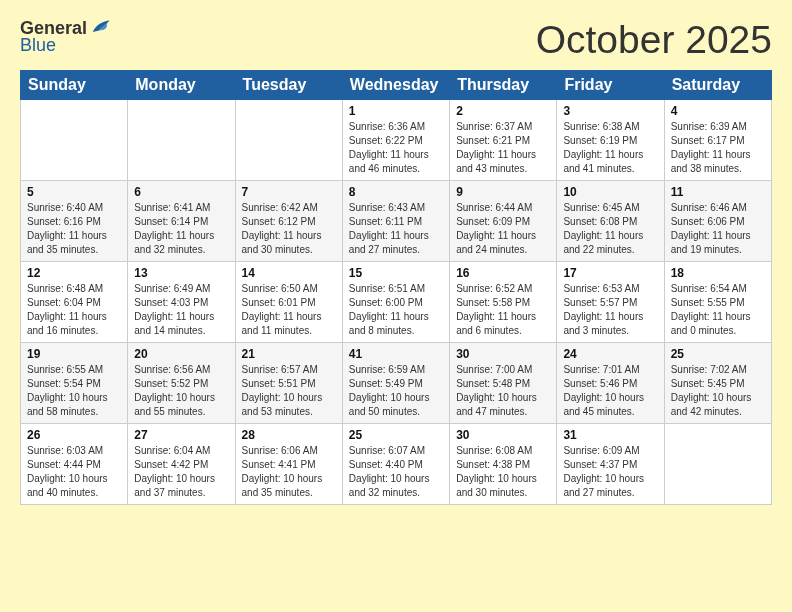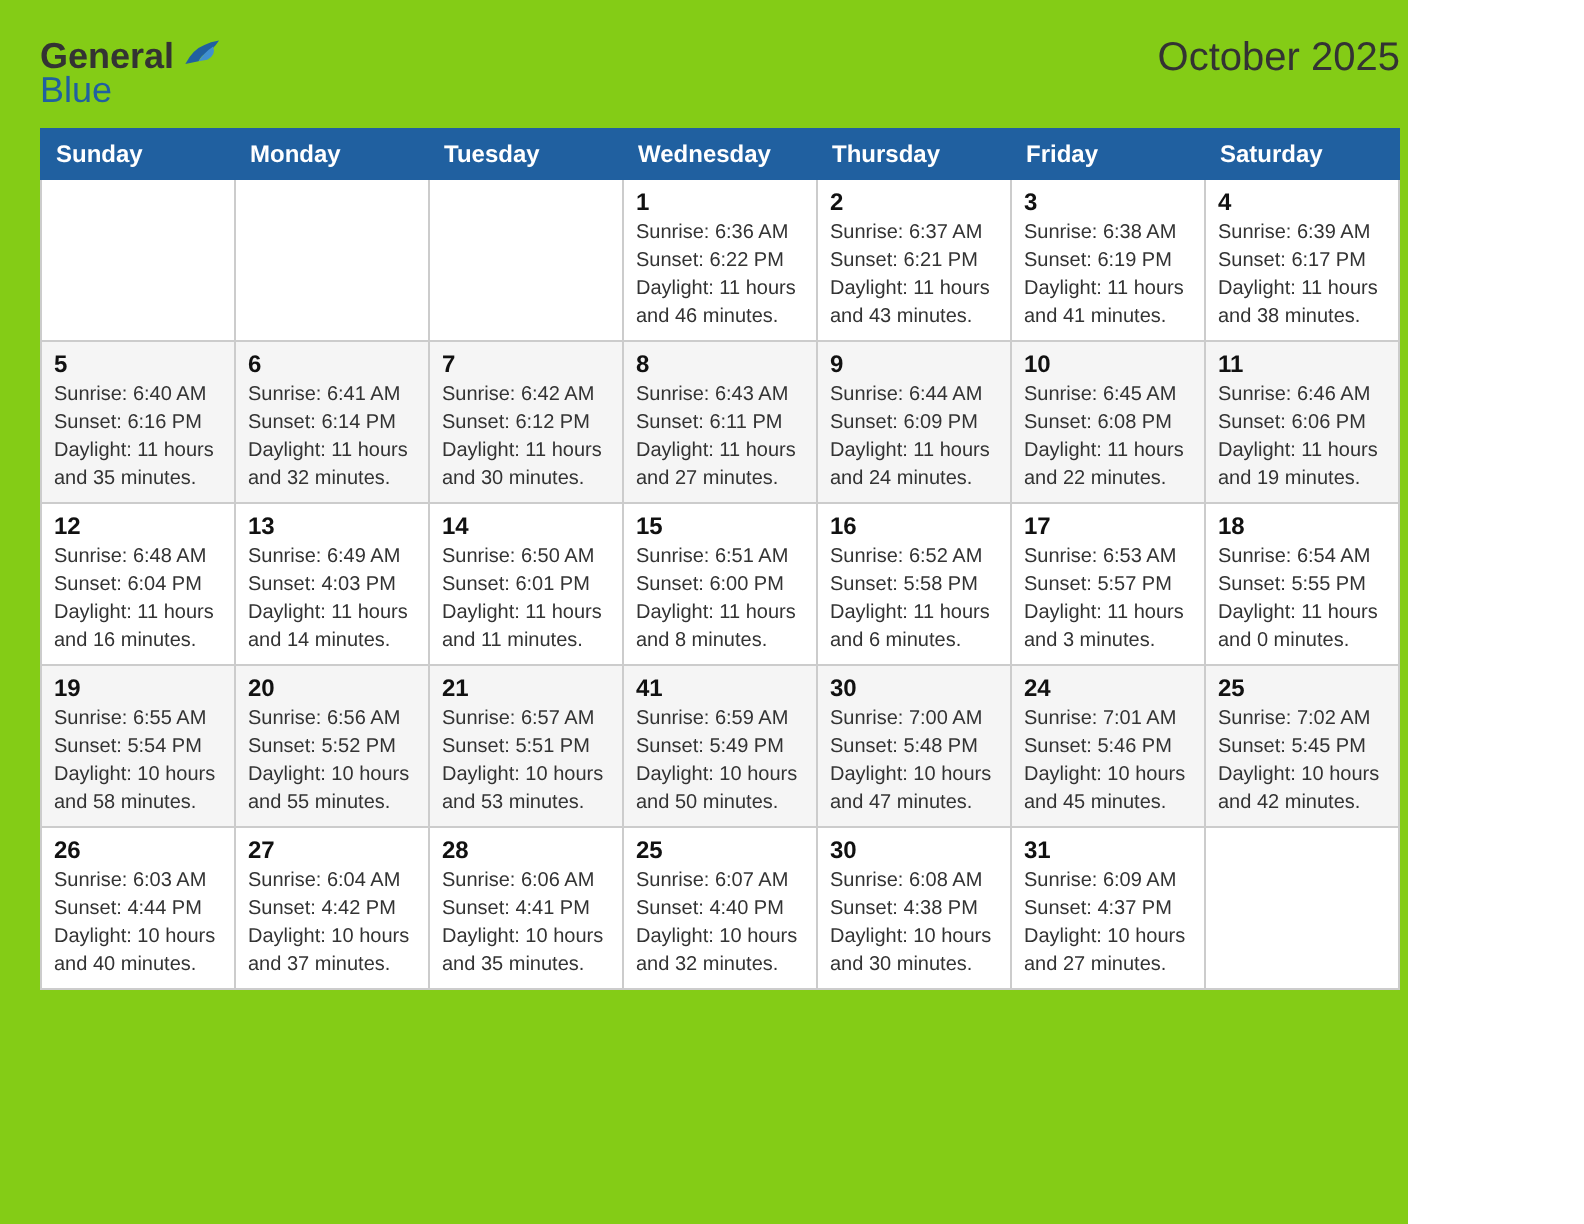--- a/index.html
+++ b/index.html
@@ -4,24 +4,24 @@
   <style>
     * { box-sizing: border-box; margin: 0; padding: 0; }
     body {
       font-family: Arial, sans-serif;
       background: #fff;
       width: 792px;
       height: 612px;
       overflow: hidden;
     }
     .page {
-      width: 704px;
+      width: 792px;
       min-height: 612px;
-      padding: 18px 4px 10px 20px;
-      background: #84cc16;
+      padding: 18px 20px 10px 20px;
+      background: #fef9c3;
     }
     .header {
       display: flex;
       justify-content: space-between;
       align-items: flex-start;
       margin-bottom: 8px;
     }
     .logo {
       display: flex;
       align-items: flex-start;
@@ -32,40 +32,40 @@
     .logo-icon {
       width: 22px;
       height: 22px;
       margin-left: 2px;
       margin-top: -2px;
     }
     .title-section {
       text-align: right;
     }
     .month-title {
-      font-size: 20px;
+      font-size: 39px;
       color: #333;
       font-weight: normal;
     }
     .subtitle {
       font-size: 14px;
       color: #333;
       font-weight: bold;
     }
     .calendar {
       width: 100%;
       border-collapse: collapse;
       font-size: 10.5px;
     }
     .calendar th {
       background: #2060a0;
       color: #fff;
       text-align: left;
       padding: 5px 7px;
-      font-size: 12px;
+      font-size: 16px;
       font-weight: bold;
       border: 1px solid #2060a0;
     }
     .calendar td {
       border: 1px solid #ccc;
       vertical-align: top;
       padding: 4px 6px;
       width: calc(100% / 7);
       min-height: 75px;
       background: #fff;

